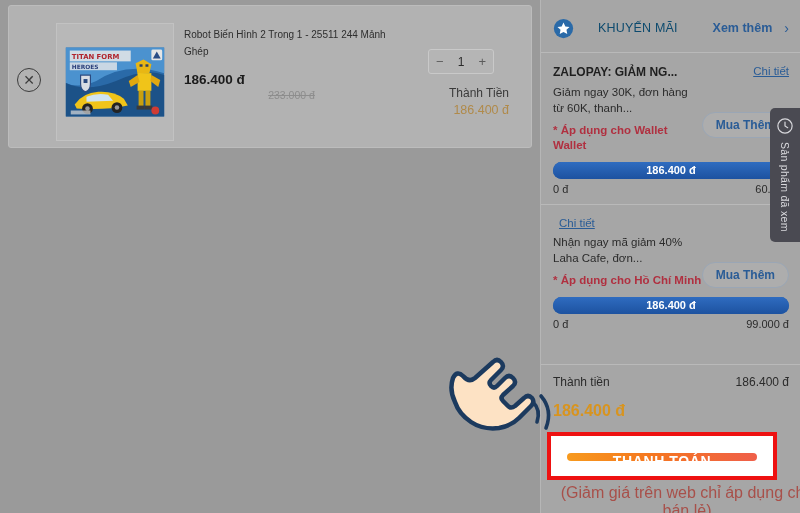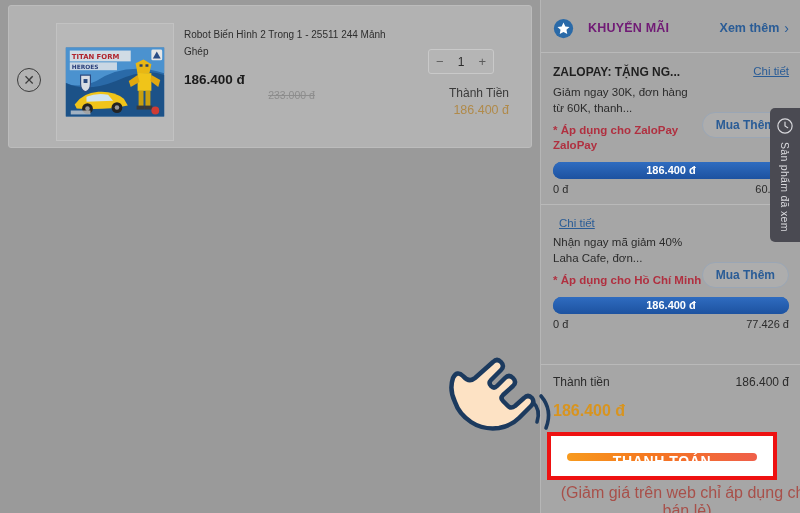--- a/index.html
+++ b/index.html
@@ -114,32 +114,32 @@
     position: absolute;
     left: 0; top: 10px;
     width: 260px; height: 36px;
     display: flex; align-items: center;
     padding: 0 12px;
   }
   #star-icon {
     width: 21px; height: 21px; flex: 0 0 21px;
   }
   #promo-title {
-    margin-left: 14px;
+    margin-left: 24px;
     font-size: 12.5px;
-    font-weight: bold;
-    color: #701a75;
+    font-weight: normal;
+    color: #0c4a6e;
     letter-spacing: .2px;
   }
   #see-more {
     margin-left: auto;
     font-size: 12.5px;
     font-weight: bold;
     color: #2a5c96;
-    display: flex; align-items: center; gap: 5px;
+    display: flex; align-items: center; gap: 12px;
     cursor: pointer;
   }
   #see-more .chev { font-size: 14px; font-weight: normal; }
 
   .promo-block {
     position: absolute;
     left: 0;
     width: 260px;
     padding: 0 12px;
     border-top: 1px solid #b9b9b9;
@@ -374,26 +374,26 @@
       </svg>
       <span id="promo-title">KHUYẾN MÃI</span>
       <span id="see-more">
         <span>Xem thêm</span>
         <span class="chev">›</span>
       </span>
     </div>
 
     <div class="promo-block" id="promo-1">
       <div class="promo-row">
-        <span class="promo-name">ZALOPAY: TẶNG NG...</span>
+        <span class="promo-name">ZALOPAY: GIẢM NG...</span>
         <span class="promo-detail">Chi tiết</span>
       </div>
       <div class="promo-body">
         <div class="promo-desc">Giảm ngay 30K, đơn hàng từ 60K, thanh...</div>
-        <div class="promo-note">* Áp dụng cho ZaloPay ZaloPay</div>
+        <div class="promo-note">* Áp dụng cho Wallet Wallet</div>
         <div class="buy-more">Mua Thêm</div>
       </div>
       <div class="progress-wrap">
         <div class="progress-bar">
           <div class="progress-fill" style="width:100%"></div>
           <div class="progress-label">186.400 đ</div>
         </div>
         <div class="progress-scale">
           <span>0 đ</span>
           <span>60.000</span>
@@ -410,21 +410,21 @@
         <div class="promo-note">* Áp dụng cho Hồ Chí Minh</div>
         <div class="buy-more">Mua Thêm</div>
       </div>
       <div class="progress-wrap">
         <div class="progress-bar">
           <div class="progress-fill" style="width:100%"></div>
           <div class="progress-label">186.400 đ</div>
         </div>
         <div class="progress-scale">
           <span>0 đ</span>
-          <span>77.426 đ</span>
+          <span>99.000 đ</span>
         </div>
       </div>
     </div>
 
     <div id="totals">
       <div id="subtotal-row">
         <span>Thành tiền</span>
         <span>186.400 đ</span>
       </div>
       <div id="grand-row">

